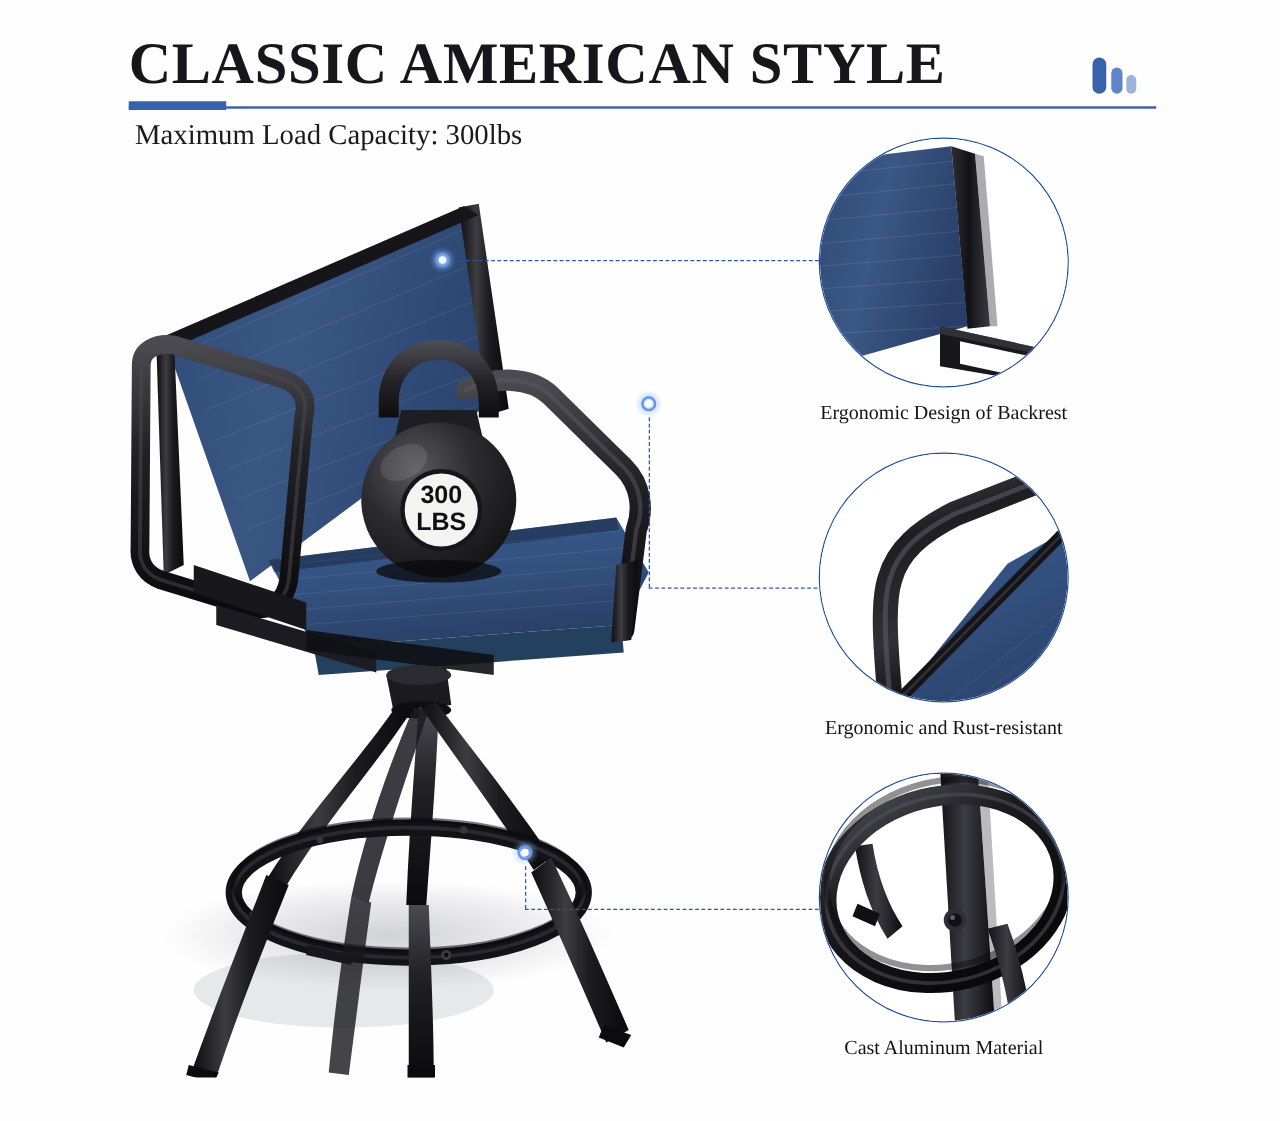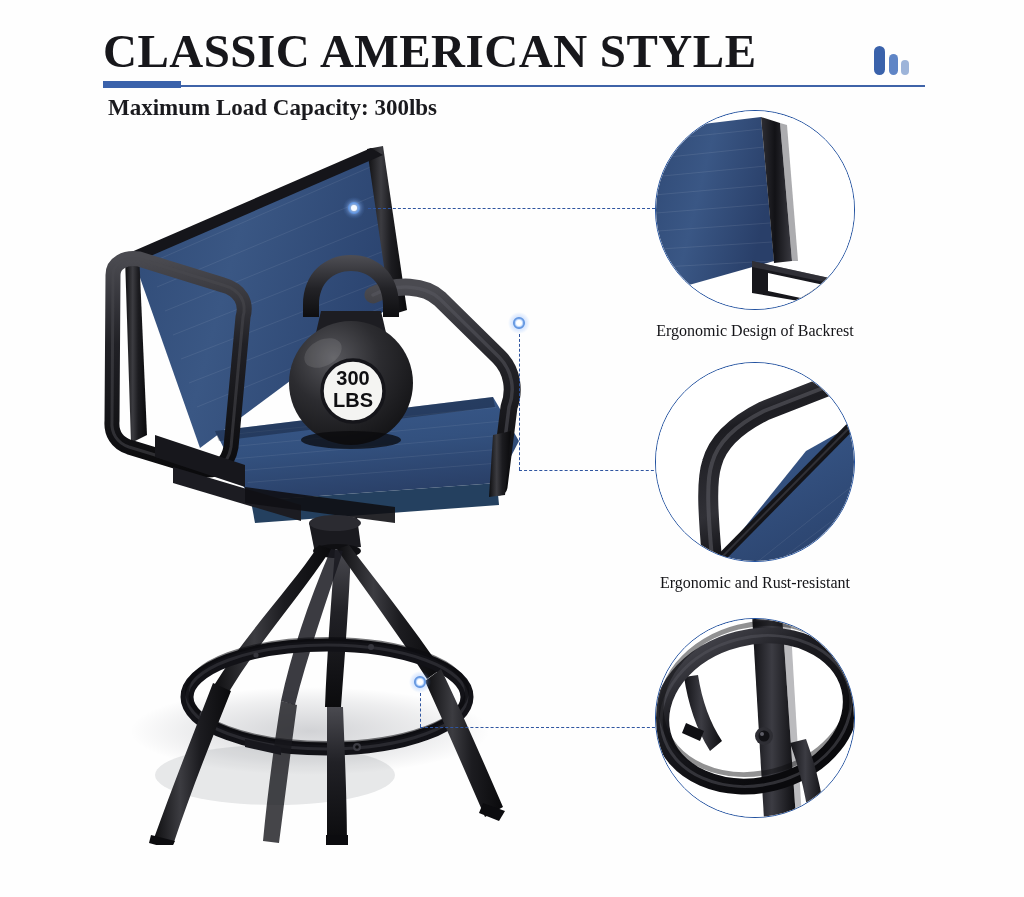--- a/index.html
+++ b/index.html
@@ -35,27 +35,27 @@
     width:822px; height:1.6px; background:#3f63a8;
   }
   #title-divider .thick {
     position:absolute; left:0; top:0;
     width:78px; height:7px; background:#3a62ab;
   }
 
   #page-subtitle {
     position:absolute; left:108px; top:95px;
     font-family:"Liberation Serif", serif;
-    font-size:23px; font-weight:700; color:#1a1a1e;
+    font-size:23px; font-weight:400; color:#1a1a1e;
     white-space:nowrap;
   }
 
   
   #product-photo {
-    position:absolute; left:95px; top:135px;
+    position:absolute; left:95px; top:152px;
     width:470px; height:710px;
   }
   #product-photo svg { display:block; width:100%; height:100%; }
 
   
   .hotspot {
     position:absolute; width:22px; height:22px;
     border-radius:50%;
   }
   .hotspot .glow {
@@ -435,13 +435,14 @@
 
       <circle cx="108" cy="117" r="9" fill="#2e2e34"></circle>
       <circle cx="108" cy="117" r="5.5" fill="#111115"></circle>
       <circle cx="106" cy="115" r="2" fill="#5d5d66"></circle>
 
       <path d="M150,120 C158,142 164,164 168,190 L152,194 C148,168 142,146 134,124 Z" fill="url(#f3leg)"></path>
 
       <path d="M30,104 L48,112 L44,122 L26,114 Z" fill="#101014"></path>
     </svg>
   </div>
+  <div class="feature-caption">Cast Aluminum Material</div>
 </div>
 
 </body></html>

